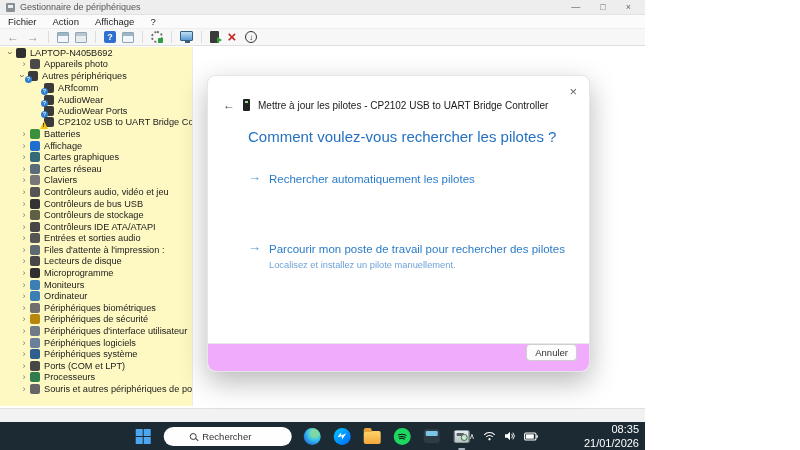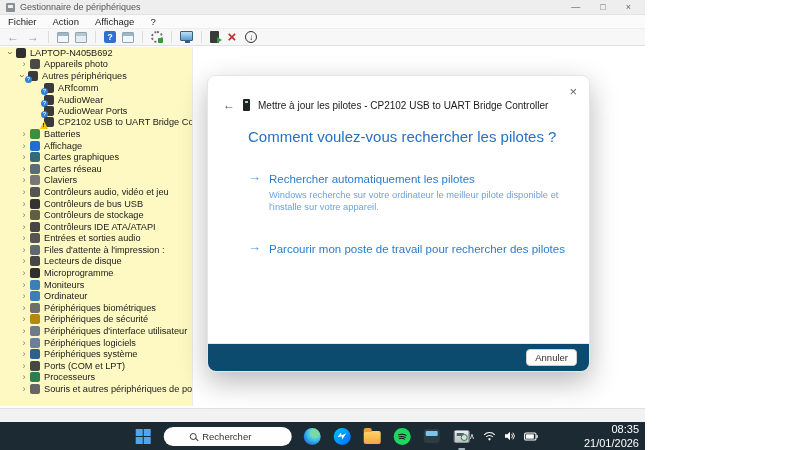--- a/index.html
+++ b/index.html
@@ -62,21 +62,21 @@
   .dlg-header { position:absolute; top:22px; left:15px; right:20px; display:flex; align-items:center; gap:8px; }
   .dlg-back { color:#555; font-size:12px; }
   .dlg-devicon { width:7px; height:12px; background:#222; border-radius:1px; position:relative; }
   .dlg-devicon::after { content:""; position:absolute; left:2px; top:2px; width:3px; height:2px; background:#9fe0a8; }
   .dlg-title { font-size:10px; color:#1a1a1a; }
   .dlg-heading { position:absolute; top:52px; left:40px; font-size:15px; color:#2471c4; }
   .dlg-option { position:absolute; left:40px; display:flex; gap:8px; cursor:default; }
   .opt-arrow { color:#4a97d6; font-size:13px; line-height:15px; }
   .opt-title { font-size:11.5px; color:#2b7cc9; line-height:15px; }
   .opt-desc { font-size:9.3px; color:#6fa3d9; max-width:318px; margin-top:3px; line-height:1.25; }
-  .dlg-footer { position:absolute; left:0; right:0; bottom:0; height:28px; background:#0c4a6e; border-top:1px solid #e8e8e8; border-radius:0 0 8px 8px; display:flex; align-items:center; justify-content:flex-end; padding-right:12px; }
+  .dlg-footer { position:absolute; left:0; right:0; bottom:0; height:28px; background:#f0abfc; border-top:1px solid #e8e8e8; border-radius:0 0 8px 8px; display:flex; justify-content:flex-end; padding-right:12px; }
   .btn-cancel { min-width:47px; height:17px; background:#fdfdfd; border:1px solid #cfcfcf; border-radius:4px; font-size:9.5px; color:#333; font-family:"Liberation Sans", sans-serif; padding:0 8px; cursor:default; }
 
   
   .taskbar { position:absolute; left:0; right:0; bottom:0; height:28px; background:#1b2a33; z-index:10; }
   .tb-center { position:absolute; left:50%; top:0; bottom:0; transform:translateX(-56%); display:flex; align-items:center; gap:11px; }
   .start-icon { width:15px; height:15px; display:grid; grid-template-columns:7px 7px; grid-template-rows:7px 7px; gap:1px; }
   .start-icon i { background:#4da6f0; }
   .search-pill { width:128px; height:19px; background:#fefefe; border-radius:10px; display:flex; align-items:center; gap:6px; padding:0 26px; }
   .mag { width:7px; height:7px; border:1.4px solid #3a3a3a; border-radius:50%; position:relative; flex:0 0 7px; }
   .mag::after { content:""; position:absolute; right:-3px; bottom:-2px; width:4px; height:1.4px; background:#3a3a3a; transform:rotate(45deg); }
@@ -311,28 +311,28 @@
       <span class="dlg-back">←</span>
       <span class="dlg-devicon"></span>
       <span class="dlg-title">Mettre à jour les pilotes - CP2102 USB to UART Bridge Controller</span>
     </div>
     <div class="dlg-heading">Comment voulez-vous rechercher les pilotes ?</div>
 
     <div class="dlg-option" style="top:93px;">
       <span class="opt-arrow">→</span>
       <span>
         <span class="opt-title">Rechercher automatiquement les pilotes</span>
-        <div class="opt-desc">Windows recherche sur votre ordinateur le meilleur pilote disponible et l'installe sur votre appareil.</div>
       </span>
     </div>
 
     <div class="dlg-option" style="top:163px;">
       <span class="opt-arrow">→</span>
       <span>
         <span class="opt-title">Parcourir mon poste de travail pour rechercher des pilotes</span>
+        <div class="opt-desc">Localisez et installez un pilote manuellement.</div>
       </span>
     </div>
 
     <div class="dlg-footer">
       <button class="btn-cancel">Annuler</button>
     </div>
   </div>
 
   <div class="taskbar">
     <div class="tb-center">

